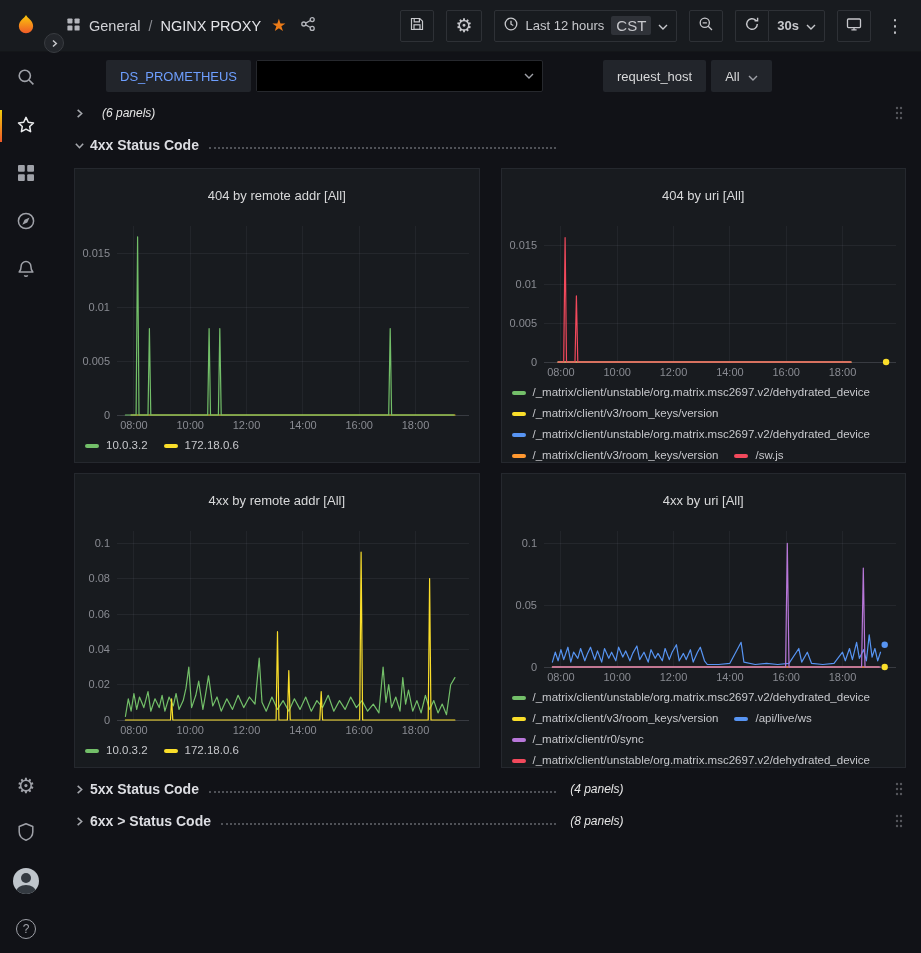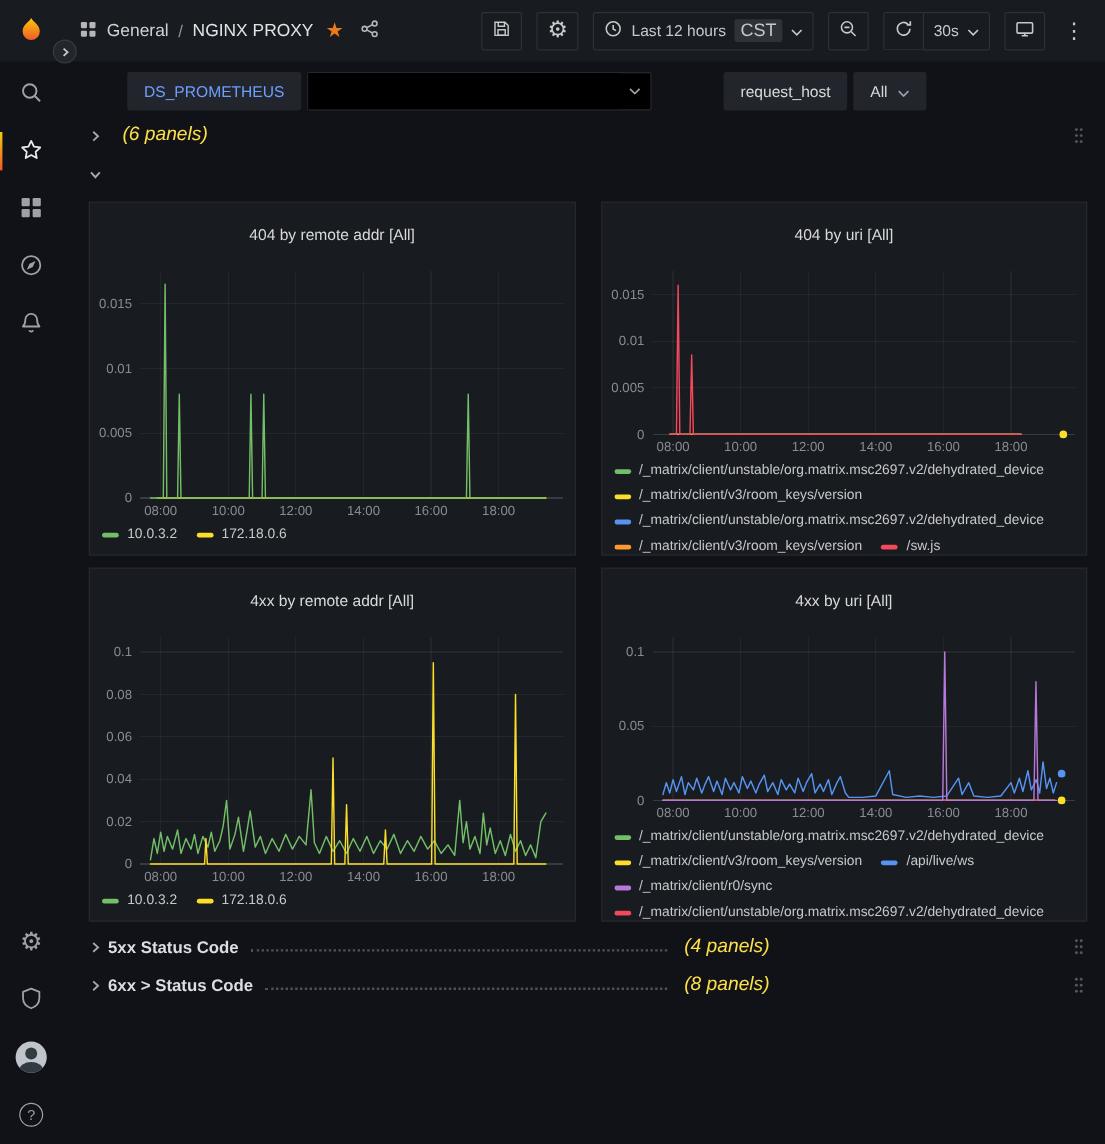--- a/index.html
+++ b/index.html
@@ -34,21 +34,21 @@
     height:32px; min-width:32px; background:transparent; border:1px solid #2e3136; border-radius:2px;
     color:#c7c8cc; display:flex; align-items:center; justify-content:center; gap:7px;
     padding:0 8px; font-size:13px; cursor:pointer;
   }
   .tb-btn.borderless { border:none; min-width:24px; padding:0 2px; }
   .gear-glyph { font-size:19px; line-height:1; color:#c7c8cc; }
   .kebab-glyph { font-size:18px; line-height:1; color:#c7c8cc; }
   .tz-badge { background:#2f3238; border-radius:2px; font-size:15px; padding:1px 5px; color:#c7c8cc; }
   .refresh-group { display:flex; }
   .refresh-group .tb-btn:first-child { border-right:none; border-radius:2px 0 0 2px; }
-  .refresh-group .tb-btn:last-child { border-radius:0 2px 2px 0; }
+  .refresh-group .tb-btn:last-child { border-radius:0 2px 2px 0;font-weight:bold; }
 
   
   .sidenav { position:absolute; top:52px; left:0; width:52px; bottom:0; display:flex; flex-direction:column; align-items:center; padding-top:2px; }
   .side-item { width:52px; height:48px; display:flex; align-items:center; justify-content:center; cursor:pointer; position:relative; background:none; border:none; padding:0; }
   .active-bar { position:absolute; left:0; top:8px; width:2px; height:32px; background:linear-gradient(#f2cc0c,#f05a28); }
   .side-bottom { margin-top:auto; display:flex; flex-direction:column; align-items:center; }
   .side-gear { font-size:21px; color:#9fa1a8; line-height:1; }
   .avatar { width:26px; height:26px; border-radius:50%; background:#bfc5cb; overflow:hidden; position:relative; }
   .avatar::before { content:""; position:absolute; left:8px; top:5px; width:10px; height:10px; border-radius:50%; background:#343a41; }
   .avatar::after { content:""; position:absolute; left:3px; top:17px; width:20px; height:14px; border-radius:50%; background:#343a41; }
@@ -71,21 +71,21 @@
   }
   .blackout { flex:1; height:100%; background:#000; }
   .host-chev { width:26px; display:flex; justify-content:center; }
 
   
   .dash-row { height:26px; display:flex; align-items:center; margin:6px 0; cursor:pointer; color:#dcdde2; }
   .row-chevron { width:18px; display:flex; justify-content:center; margin-right:2px; }
   .row-titlewrap { display:flex; align-items:center; width:56%; min-width:0; }
   .row-title { font-size:14px; font-weight:700; white-space:nowrap; }
   .row-dots { flex:1; height:0; border-bottom:2px dotted #4f5157; margin:6px 2px 0 10px; }
-  .row-count { font-size:16px; font-style:italic; color:#fde047; margin-left:12px; white-space:nowrap; }
+  .row-count { font-size:12px; font-style:italic; color:#e5e5e5; margin-left:12px; white-space:nowrap; }
   .drag-handle { margin-left:auto; display:flex; cursor:grab; padding-right:2px; }
 
   
   .panel-grid { display:flex; gap:21px; margin:10px 0 8px; padding-left:4px;justify-content:center; }
   .panel { flex:1; height:295px; background:#181b1f; border:1px solid #25282e; display:flex; flex-direction:column; min-width:0; }
   .panel-title { font-size:13px; font-weight:500; color:#d8d9da; text-align:center; padding:8px 4px 2px; cursor:pointer; white-space:nowrap; overflow:hidden; }
   .chart { flex:1; min-height:0; margin:2px 4px 0 2px; }
   .legend { padding:2px 8px 6px 10px; font-size:11.5px; line-height:21px; overflow:hidden; flex:0 0 auto; }
   .legend-tall { max-height:82px; }
   .legend-row { white-space:nowrap; overflow:hidden; display:flex; align-items:center; }
@@ -319,20 +319,24 @@
         </svg>
     </span>
   </div>
 
   <div class="dash-row">
     <span class="row-chevron">
       <svg width="11" height="11" viewBox="0 0 12 12" fill="none" stroke="#a5a7ad" stroke-width="1.7">
           <path d="M2 4l4 4.4L10 4"></path>
         </svg>
     </span>
+    <div class="row-titlewrap">
+      <span class="row-title">4xx Status Code</span>
+      <span class="row-dots"></span>
+    </div>
   </div>
 
   <div class="panel-grid">
     <section class="panel">
       <h2 class="panel-title">404 by remote addr [All]</h2>
       <div class="chart"><svg width="404" height="215">
             <line x1="56.9" y1="8" x2="56.9" y2="197.0" stroke="rgba(204,204,220,0.06)" shape-rendering="crispEdges"></line>
             <text x="56.9" y="211" fill="#898b92" font-size="11" text-anchor="middle" font-family="Liberation Sans, sans-serif">08:00</text>
             <line x1="113.2" y1="8" x2="113.2" y2="197.0" stroke="rgba(204,204,220,0.06)" shape-rendering="crispEdges"></line>
             <text x="113.2" y="211" fill="#898b92" font-size="11" text-anchor="middle" font-family="Liberation Sans, sans-serif">10:00</text>

